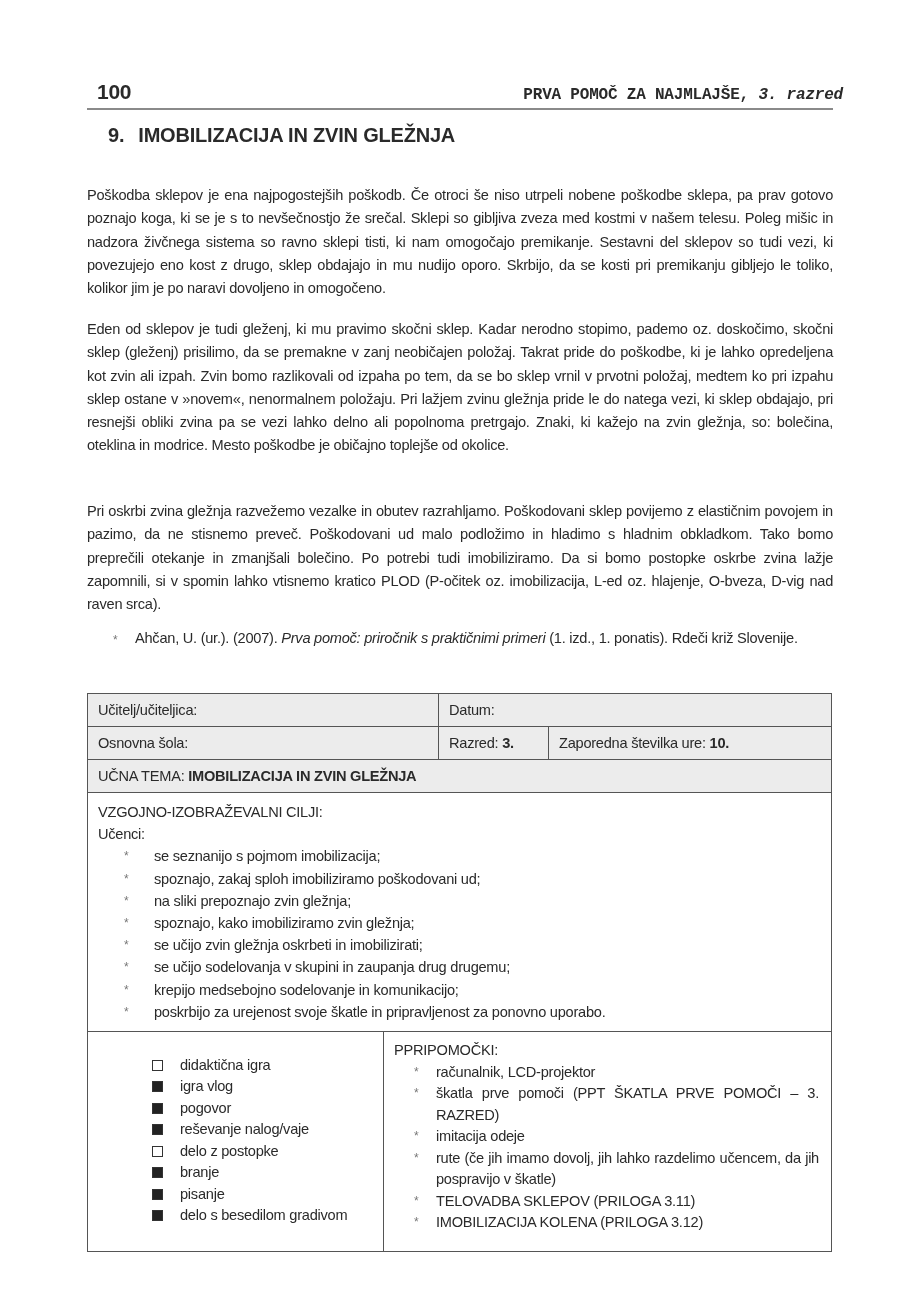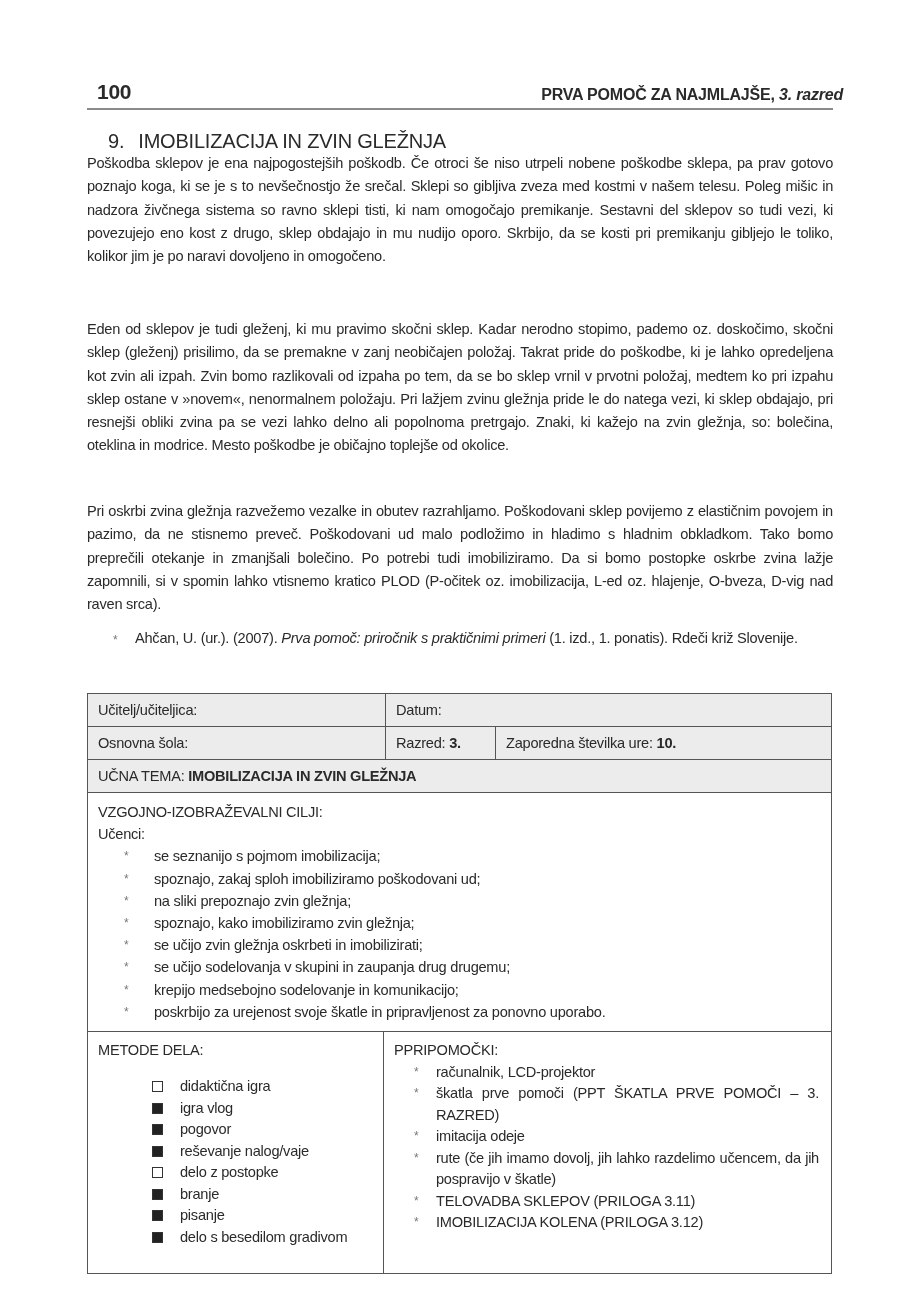--- a/index.html
+++ b/index.html
@@ -6,57 +6,57 @@
     body {
       width: 919px; height: 1300px; position: relative; overflow: hidden;
       font-family: "Liberation Sans", "DejaVu Sans", sans-serif;
       color: #2a2a2a;
     }
     .page-header {
       position: absolute; left: 87px; top: 74px; width: 746px; height: 30px;
       display: flex; justify-content: space-between; align-items: flex-end; margin-left: 10px;
     }
     .page-number { font-size: 21px; font-weight: bold; letter-spacing: -0.3px; color: #2a2a2a; }
-    .running-title { font-size: 16px; font-weight: bold; color: #2a2a2a; letter-spacing: -0.2px; }
+    .running-title { font-size: 16px; font-weight: bold; color: #2a2a2a; letter-spacing: -0.2px; font-family: Liberation Mono, monospace; }
     .running-title i { font-style: italic; }
     .header-rule {
       position: absolute; left: 87px; top: 108px; width: 746px; height: 2px; background: #8a8a8a;
     }
     .chapter-title {
-      position: absolute; left: 108px; top: 130px;
-      font-size: 20px; font-weight: normal; color: #2a2a2a; letter-spacing: -0.2px;
+      position: absolute; left: 108px; top: 124px;
+      font-size: 20px; font-weight: bold; color: #2a2a2a; letter-spacing: -0.2px;
     }
     .chapter-title .num { margin-right: 14px; }
     .body-text {
       position: absolute; left: 87px; width: 746px;
       font-size: 14.6px; line-height: 23.3px; text-align: justify; color: #2a2a2a;
       letter-spacing: -0.25px;
     }
-    #para1 { top: 152px; }
+    #para1 { top: 184px; }
     #para2 { top: 318px; }
     #para3 { top: 500px; }
     .reference {
       position: absolute; left: 113px; top: 627px; width: 720px;
       font-size: 14.6px; line-height: 23px; color: #2a2a2a; display: flex; letter-spacing: -0.25px;
     }
     .reference .bullet { width: 22px; flex: none; color: #777; font-size: 12px; padding-top: 2px; }
     .reference i { font-style: italic; }
 
     .lesson-table {
       position: absolute; left: 87px; top: 693px; width: 745px;
       border: 1.5px solid #555; box-sizing: border-box;
       font-size: 14.6px; color: #2a2a2a; letter-spacing: -0.25px;
     }
     .row { display: flex; border-bottom: 1.5px solid #555; }
     .row:last-child { border-bottom: none; }
     .cell { padding: 0 10px; box-sizing: border-box; }
     .shaded { background: #ececec; }
     .row.h30 { height: 32px; }
     .row.h30 .cell { display: flex; align-items: center; }
-    .c-left { width: 298px; border-right: 1.5px solid #555; text-align: center; }
+    .c-left { width: 351px; border-right: 1.5px solid #555; text-align: center; }
     .c-mid { width: 110px; border-right: 1.5px solid #555; text-align: center; }
     .c-rest { flex: 1; }
     .c-full { flex: 1; }
     b { font-weight: bold; }
 
     .goals { padding: 8px 10px 8px 10px; line-height: 22.2px; }
     .goals ul, .resources ul { list-style: none; margin: 0; padding: 0; }
     .goals li { display: flex; padding-left: 26px; }
     .star { width: 30px; flex: none; color: #777; font-size: 12px; }
     .methods { width: 275px; border-right: 1.5px solid #555; padding: 8px 10px 10px 10px; line-height: 21.5px; }
@@ -146,21 +146,20 @@
           </li>
         <li>
             <span class="star">*</span>
             <span>poskrbijo za urejenost svoje škatle in pripravljenost za ponovno uporabo.</span>
           </li>
       </ul>
     </div>
   </div>
   <div class="row">
     <div class="methods">
-      <div>METODE DELA:</div>
       <ul>
         <li>
             <span class="box"></span>
             <span>didaktična igra</span>
           </li>
         <li>
             <span class="box checked"></span>
             <span>igra vlog</span>
           </li>
         <li>

